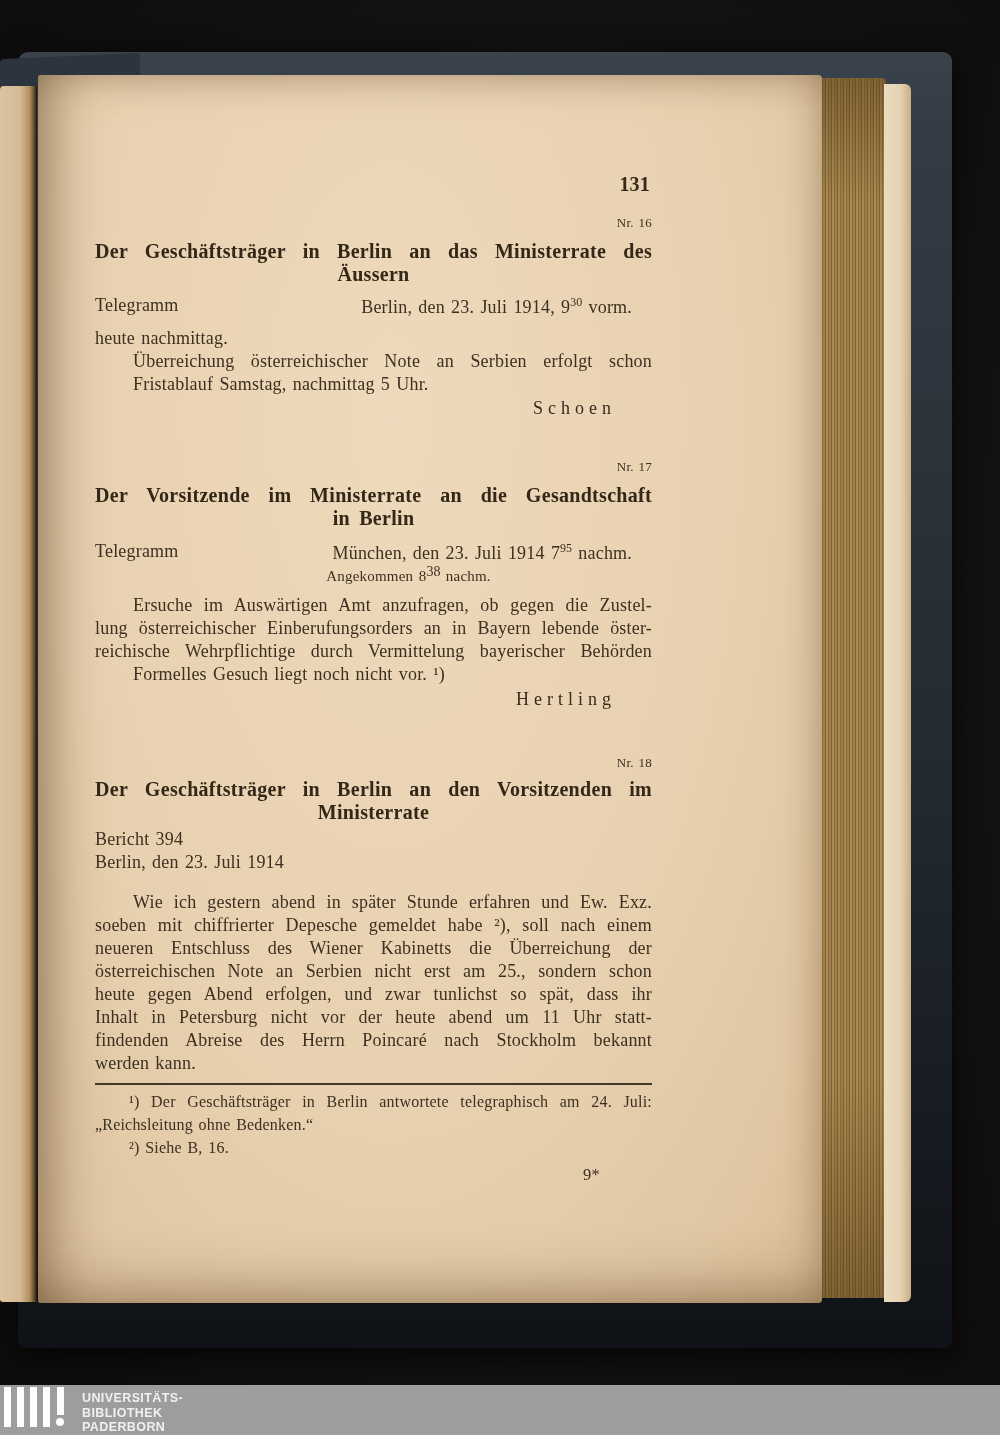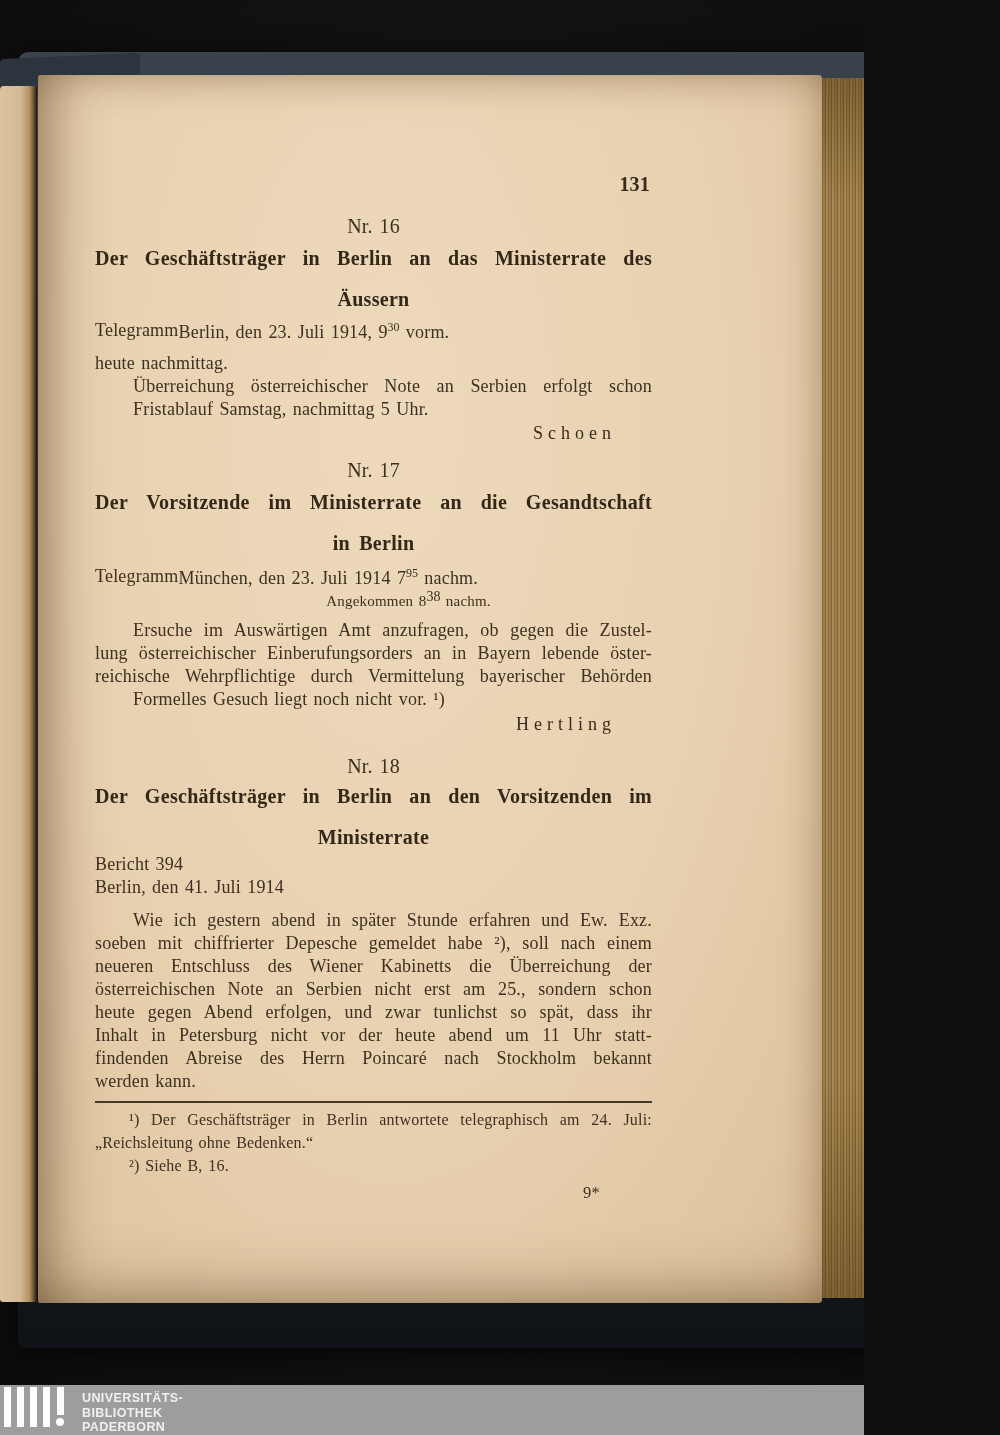--- a/index.html
+++ b/index.html
@@ -1,16 +1,16 @@
 <!DOCTYPE html>
 <html><head>
 <meta charset="utf-8">
 <style>
   html,body{margin:0;padding:0;background:#111010;}
-  .stage{position:relative;width:864px;height:1435px;background:
+  .stage{position:relative;width:1000px;height:1435px;background:
     radial-gradient(ellipse at 55% 45%, #1b1a18 0%, #131211 55%, #0d0c0b 100%);
     overflow:hidden;font-family:"Liberation Serif","DejaVu Serif",serif;}
 
   
   .cover{position:absolute;left:18px;top:52px;width:934px;height:1296px;
     border-radius:10px 9px 8px 8px;
     background:linear-gradient(180deg,#3a434c 0%,#333c45 6%,#2b333b 30%,#232a31 55%,#181d23 80%,#0f1216 100%);
     box-shadow:0 6px 30px rgba(0,0,0,.8);}
   .cover-corner{position:absolute;left:0;top:56px;width:140px;height:42px;background:#2c343d;
     transform:skewY(-2.5deg);border-radius:4px;}
@@ -31,35 +31,35 @@
       inset 0 -42px 60px -30px rgba(95,65,35,.40),
       inset 0 26px 45px -28px rgba(105,75,45,.35);}
 
   
   .column{position:absolute;left:57px;top:0;width:557px;color:#3c3020;
     font-size:18px;letter-spacing:.2px;word-spacing:1.5px;}
   .page-num{position:absolute;top:98px;right:0;left:0;text-align:right;
     font-weight:bold;font-size:20px;padding-right:2px;color:#352a1c;}
   .sec{position:absolute;left:0;right:0;}
   .sec16{top:140px;} .sec17{top:384px;} .sec18{top:680px;}
-  .nr{text-align:center;font-size:20px;}
+  .nr{text-align:right;font-size:13px;}
   .title{font-weight:bold;font-size:20px;line-height:28px;margin-top:9px;
     color:#332818;word-spacing:4px;letter-spacing:.3px;}
   .sec18 .title{margin-top:7px;}
-  .meta{display:flex;justify-content:flex-start;margin-top:9px;min-height:23px;}
+  .meta{display:flex;justify-content:space-between;margin-top:9px;min-height:23px;}
   .sec17 .meta{margin-top:11px;} .sec18 .meta{margin-top:5px;flex-direction:column;}
   .meta-right{padding-right:20px;}
   .sup{font-size:12px;vertical-align:7px;letter-spacing:0;}
   .received{font-size:15px;min-height:20px;text-align:center;transform:translateX(35px);}
   .received .sup{font-size:14px;vertical-align:5px;}
   .body{margin-top:9px;}
-  .sec18 .body{margin-top:11px;}
+  .sec18 .body{margin-top:18px;}
   .line{min-height:23px;line-height:23px;}
   .line.j{text-align:justify;text-align-last:justify;}
-  .line.c{text-align-last:center;margin-top:18px;}
+  .line.c{text-align-last:center;}
   .line.l{text-align:left;}
   .ind{text-indent:38px;}
   .signature{text-align:right;letter-spacing:5px;padding-right:36px;margin-top:2px;
     font-size:18px;color:#362b1d;}
   .sec17 .signature{margin-top:3px;}
   .fn-rule{border:none;border-top:2px solid #453729;margin:8px 0 0 0;width:100%;}
   .fnotes{margin-top:5px;font-size:16px;}
   .fnotes .line{min-height:23px;line-height:23px;}
   .fnotes .ind{text-indent:34px;}
   .printers-mark{margin-top:6px;text-align:right;padding-right:52px;font-size:16.5px;}
@@ -129,21 +129,21 @@
       </div>
 
       <div class="sec sec18">
         <div class="nr">Nr. 18</div>
         <div class="title">
             <div class="line j">Der Geschäftsträger in Berlin an den Vorsitzenden im</div>
             <div class="line c">Ministerrate</div>
           </div>
         <div class="meta">
           <span>Bericht 394</span>
-          <span class="meta-right"><span>Berlin, den 41. Juli 1914</span><span class="sup"></span><span></span></span>
+          <span class="meta-right"><span>Berlin, den 23. Juli 1914</span><span class="sup"></span><span></span></span>
         </div>
         <div class="body">
             <div class="line j ind">Wie ich gestern abend in später Stunde erfahren und Ew. Exz.</div>
             <div class="line j">soeben mit chiffrierter Depesche gemeldet habe ²), soll nach einem</div>
             <div class="line j">neueren Entschluss des Wiener Kabinetts die Überreichung der</div>
             <div class="line j">österreichischen Note an Serbien nicht erst am 25., sondern schon</div>
             <div class="line j">heute gegen Abend erfolgen, und zwar tunlichst so spät, dass ihr</div>
             <div class="line j">Inhalt in Petersburg nicht vor der heute abend um 11 Uhr statt-</div>
             <div class="line j">findenden Abreise des Herrn Poincaré nach Stockholm bekannt</div>
             <div class="line l">werden kann.</div>

